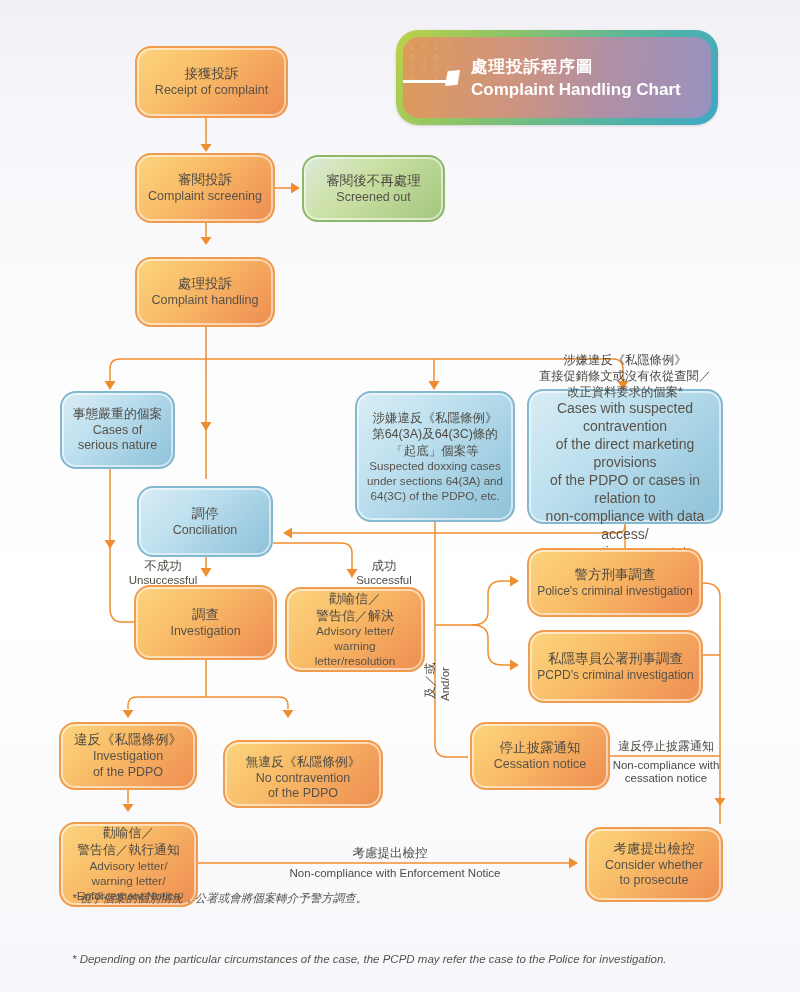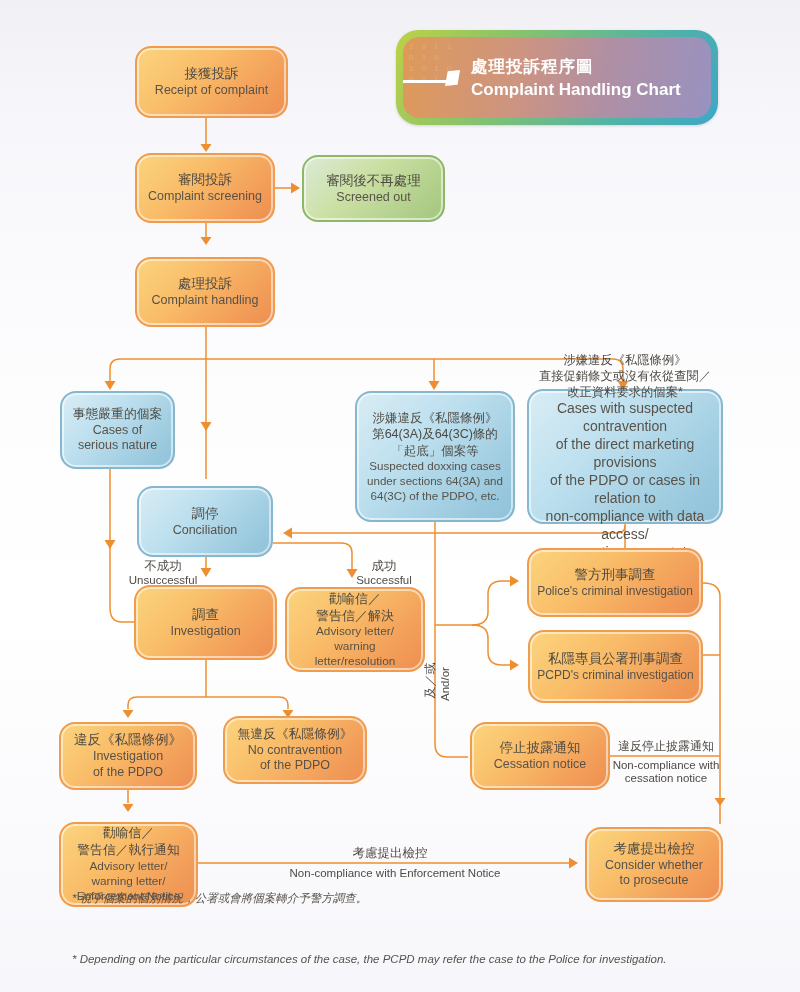--- a/index.html
+++ b/index.html
@@ -180,21 +180,21 @@
     <div class="zh">私隱專員公署刑事調查</div>
     <div class="en" style="font-size:12px">PCPD's criminal investigation</div>
   </div>
 
   <div class="box orange" style="left:59px;top:722px;width:138px;height:68px;">
     <div class="zh">違反《私隱條例》</div>
     <div class="en">Investigation
 of the PDPO</div>
   </div>
 
-  <div class="box orange" style="left:223px;top:716px;width:144px;height:68px;">
+  <div class="box orange" style="left:223px;top:740px;width:160px;height:68px;justify-content:flex-end;">
     <div class="zh" style="font-size:12.8px">無違反《私隱條例》</div>
     <div class="en">No contravention
 of the PDPO</div>
   </div>
 
   <div class="box orange" style="left:470px;top:722px;width:140px;height:68px;">
     <div class="zh">停止披露通知</div>
     <div class="en">Cessation notice</div>
   </div>
 

